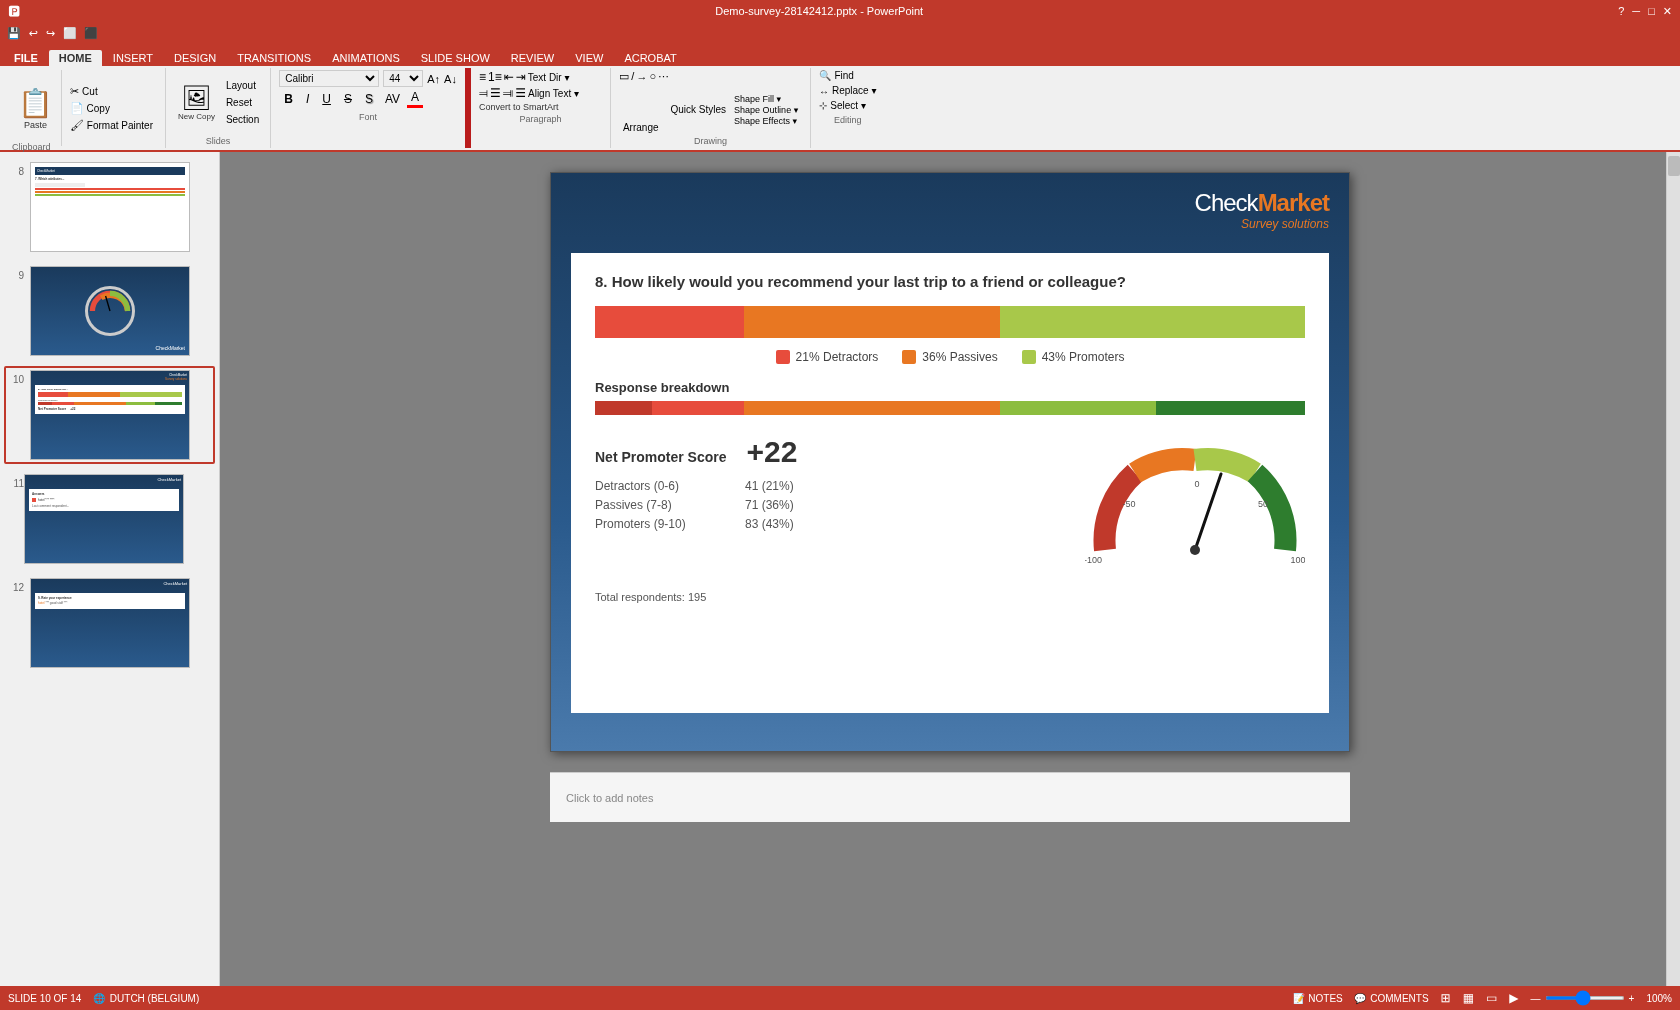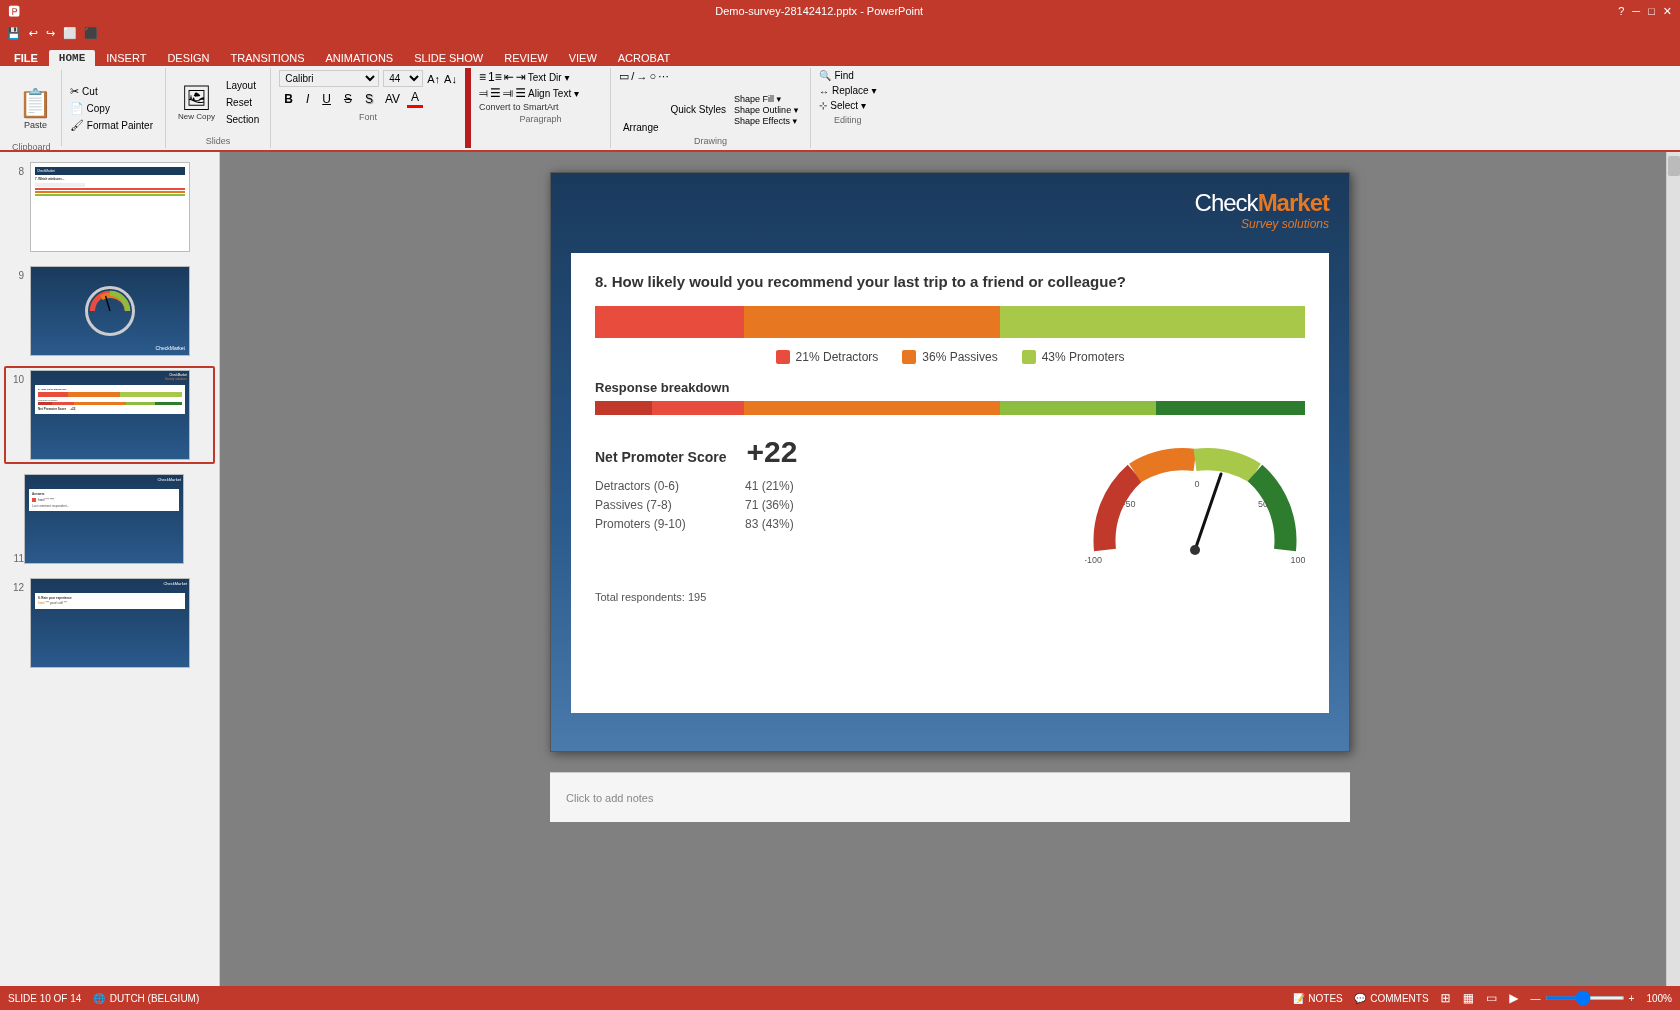--- a/index.html
+++ b/index.html
@@ -24,21 +24,21 @@
 <div style="height:22px; background:#c0392b; display:flex; align-items:center; padding:0 4px; gap:2px;">
   <span style="color:white; font-size:11px; cursor:pointer; padding:0 3px;">💾</span>
   <span style="color:white; font-size:11px; cursor:pointer; padding:0 3px;">↩</span>
   <span style="color:white; font-size:11px; cursor:pointer; padding:0 3px;">↪</span>
   <span style="color:white; font-size:11px; cursor:pointer; padding:0 3px;">⬜</span>
   <span style="color:white; font-size:11px; cursor:pointer; padding:0 3px;">⬛</span>
 </div>
 
 <div style="background:#c0392b; display:flex; align-items:flex-end; padding:0 4px; gap:1px; height:22px;">
   <div style="background:#c0392b; color:white; font-size:11px; font-weight:bold; padding:2px 10px; border-radius:2px 2px 0 0; cursor:pointer;">FILE</div>
-  <div style="background:#f0f0f0; color:#333; font-size:11px; padding:2px 10px; border-radius:2px 2px 0 0; cursor:pointer; font-weight:bold;font-family:Liberation Mono, monospace;">HOME</div>
+  <div style="background:#f0f0f0; color:#333; font-size:11px; padding:2px 10px; border-radius:2px 2px 0 0; cursor:pointer; font-weight:bold;">HOME</div>
   <div style="color:white; font-size:11px; padding:2px 10px; cursor:pointer;">INSERT</div>
   <div style="color:white; font-size:11px; padding:2px 10px; cursor:pointer;">DESIGN</div>
   <div style="color:white; font-size:11px; padding:2px 10px; cursor:pointer;">TRANSITIONS</div>
   <div style="color:white; font-size:11px; padding:2px 10px; cursor:pointer;">ANIMATIONS</div>
   <div style="color:white; font-size:11px; padding:2px 10px; cursor:pointer;">SLIDE SHOW</div>
   <div style="color:white; font-size:11px; padding:2px 10px; cursor:pointer;">REVIEW</div>
   <div style="color:white; font-size:11px; padding:2px 10px; cursor:pointer;">VIEW</div>
   <div style="color:white; font-size:11px; padding:2px 10px; cursor:pointer;">ACROBAT</div>
 </div>
 
@@ -216,21 +216,21 @@
               <div style="width:36%; background:#e87722;"></div>
               <div style="width:20%; background:#8cbd3f;"></div>
               <div style="width:19%; background:#2e7d2e;"></div>
             </div>
             <div style="font-weight:bold; font-size:3px; color:#333;">Net Promoter Score &nbsp;&nbsp;&nbsp; +22</div>
           </div>
         </div>
       </div>
     </div>
 
-    <div style="display:flex; align-items:flex-end; padding:2px; border:2px solid transparent; border-radius:2px; cursor:pointer;">
+    <div style="display:flex; align-items:flex-start; padding:2px; border:2px solid transparent; border-radius:2px; cursor:pointer;">
       <span style="font-size:10px; color:#666; width:16px; text-align:right; margin-top:4px;">11</span>
       <div style="width:160px; height:90px; background:linear-gradient(to bottom, #1a3a5c, #2a5a8c); border:1px solid #bbb; overflow:hidden; position:relative;">
         <div style="position:absolute; top:2px; right:2px; color:white; font-size:4px;">CheckMarket</div>
         <div style="background:white; margin:14px 4px 4px 4px; padding:3px; font-size:3px; color:#333;">
           <div style="font-weight:bold; margin-bottom:2px;">Answers</div>
           <div style="display:flex; gap:2px; margin-bottom:1px; align-items:center;">
               <div style="width:4px; height:4px; background:#e74c3c;"></div>
               <span>hotel *** ****</span>
             </div>
           <div style="font-size:3px; color:#555; margin-top:2px;">Last comment respondent...</div>

